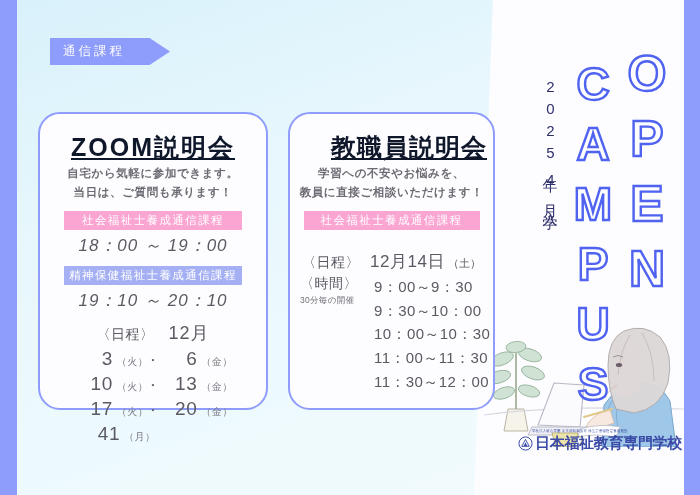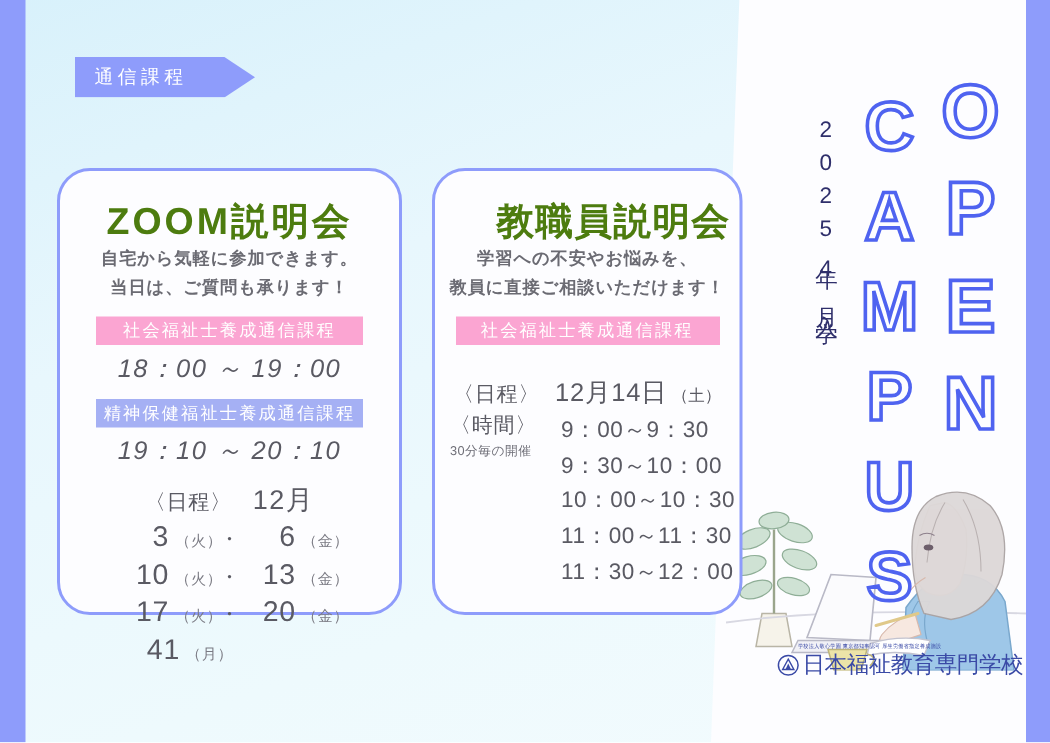--- a/index.html
+++ b/index.html
@@ -39,22 +39,23 @@
   
   .card{
     position:absolute;background:#fdfdff;
     border:2.4px solid #8e9cfb;border-radius:22px;
     box-sizing:border-box;
   }
   .card-zoom{left:38px;top:112px;width:230px;height:298px;}
   .card-staff{left:288px;top:112px;width:207px;height:298px;}
 
   .card-title{
-    text-align:center;color:#4d7c0f;font-weight:bold;
+    text-align:center;color:#0f172a;font-weight:bold;
     letter-spacing:1px;
+    text-decoration:underline;
   }
   .card-zoom .card-title{font-size:25px;margin-top:17px;letter-spacing:2px;}
   .card-staff .card-title{font-size:25px;margin-top:17px;letter-spacing:1px;padding-left:35px;}
 
   .lead{
     text-align:center;color:#6b6b73;font-size:11.5px;
     line-height:1.65;letter-spacing:0.6px;font-weight:bold;
   }
   .lead div{white-space:nowrap;}
 
@@ -130,21 +131,21 @@
     position:absolute;right:18px;bottom:42px;
     display:flex;align-items:flex-end;gap:3px;
   }
   .logo-inner{display:flex;flex-direction:column;align-items:flex-start;}
   .logo-micro{
     font-size:3.4px;color:#3a4aa6;letter-spacing:0.2px;white-space:nowrap;
     margin-bottom:1px;margin-left:14px;transform:scaleY(1.1);
   }
   .logo-row{display:flex;align-items:center;gap:2px;}
   .logo-name{
-    font-size:15px;font-weight:normal;color:#3a4aa6;
+    font-size:15px;font-weight:bold;color:#3a4aa6;
     letter-spacing:-0.3px;white-space:nowrap;
   }
 </style>
 </head>
 <body>
 
 <div id="poster">
 
   <div class="stripe left"></div>
   <div class="stripe right"></div>

